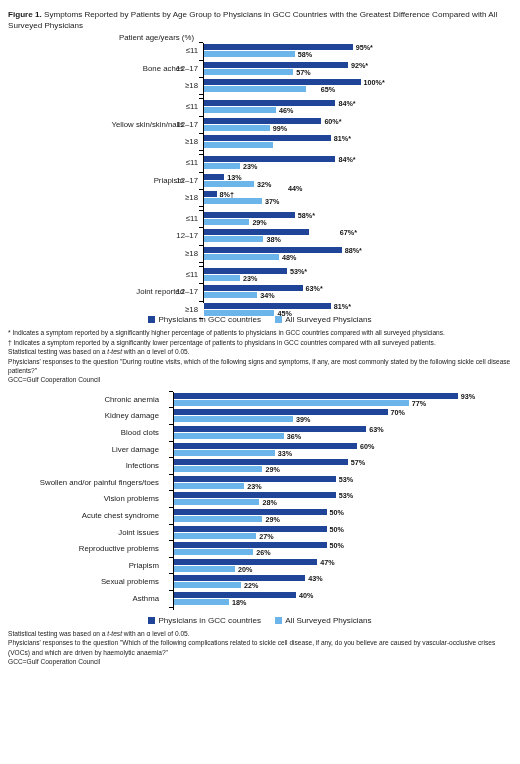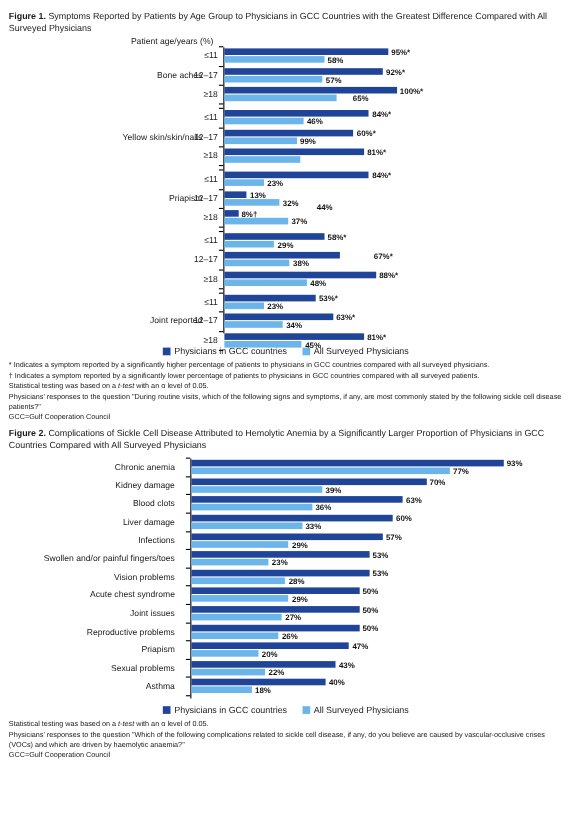--- a/index.html
+++ b/index.html
@@ -287,23 +287,20 @@
   </div>
 
   <div class="notes" id="fig1-notes">
       <div>* Indicates a symptom reported by a significantly higher percentage of patients to physicians in GCC countries compared with all surveyed physicians.</div>
       <div>† Indicates a symptom reported by a significantly lower percentage of patients to physicians in GCC countries compared with all surveyed patients.</div>
       <div>Statistical testing was based on a <i>t-test</i> with an α level of 0.05.</div>
       <div>Physicians' responses to the question "During routine visits, which of the following signs and symptoms, if any, are most commonly stated by the following sickle cell disease patients?"</div>
       <div>GCC=Gulf Cooperation Council</div>
     </div>
 
-  <div class="fig-title" id="figure2-title">
-    <b>Figure 2.</b><span> Complications of Sickle Cell Disease Attributed to Hemolytic Anemia by a Significantly Larger Proportion of Physicians in GCC Countries Compared with All Surveyed Physicians</span>
-  </div>
 
   <div class="chart" id="fig2-chart">
     <div class="f2-axis-line"></div>
     <div class="f1-grid" id="fig2-body">
         <div class="f2-tick" style="top: 3px;"></div>
         <div class="f2-label" style="top: 7px;">Chronic anemia</div>
         <div class="f2-bar dark" style="top: 5px; width: 283.65px;"></div>
         <div class="bar-val" style="top: 4px; left: 454.65px;">93%</div>
         <div class="f2-bar light" style="top: 12px; width: 234.85px;"></div>
         <div class="bar-val" style="top: 11px; left: 405.85px;">77%</div>

